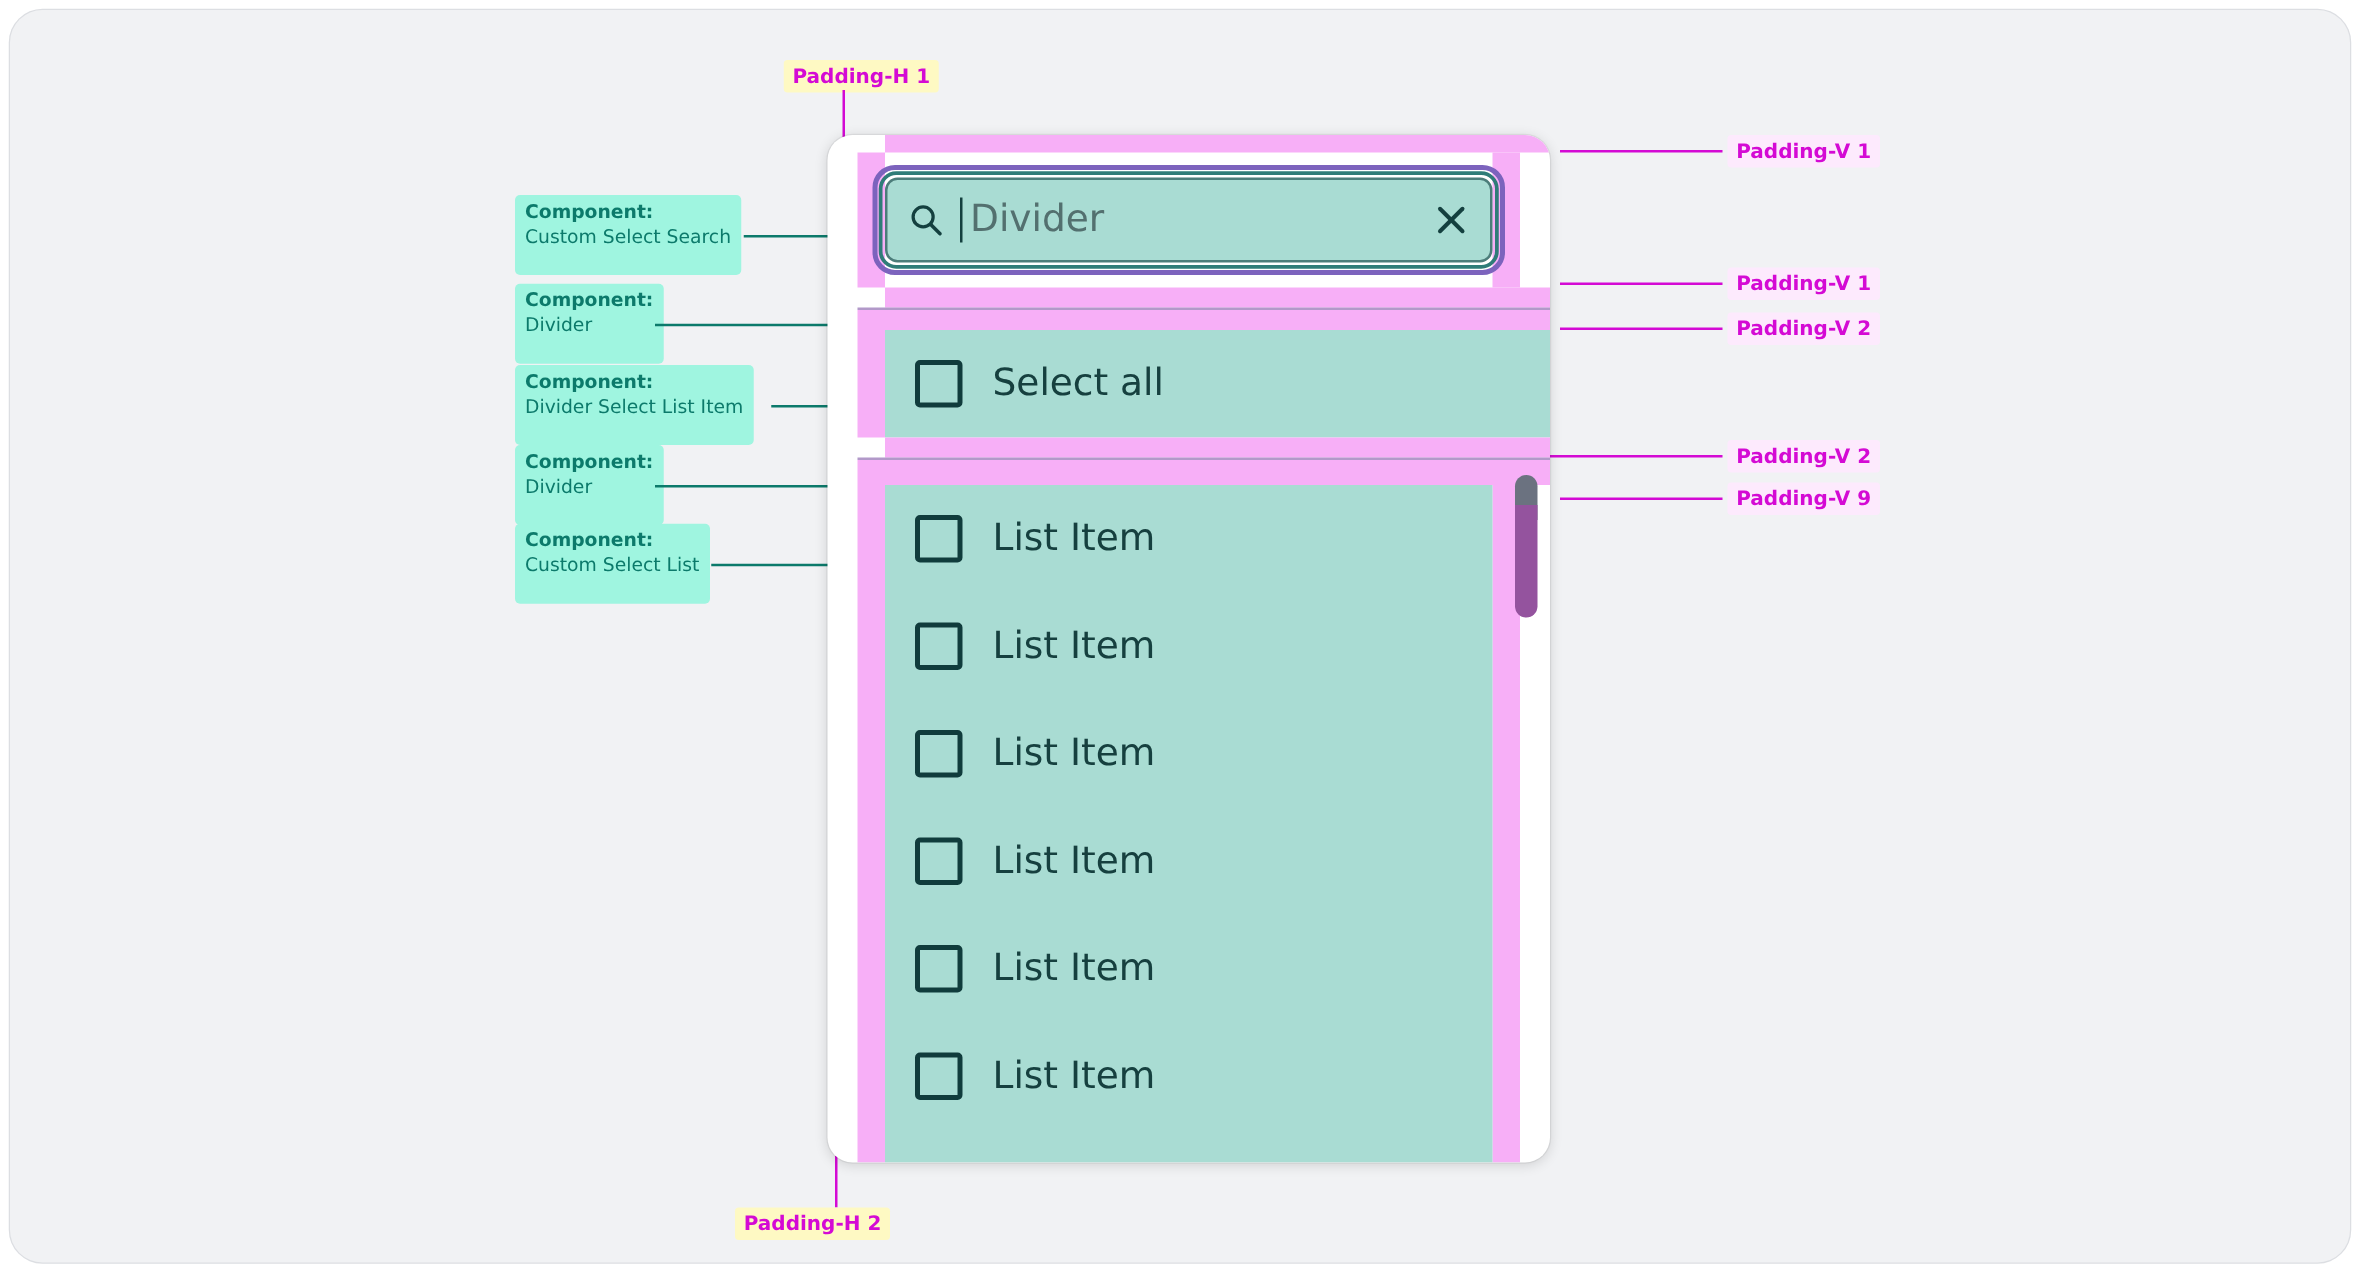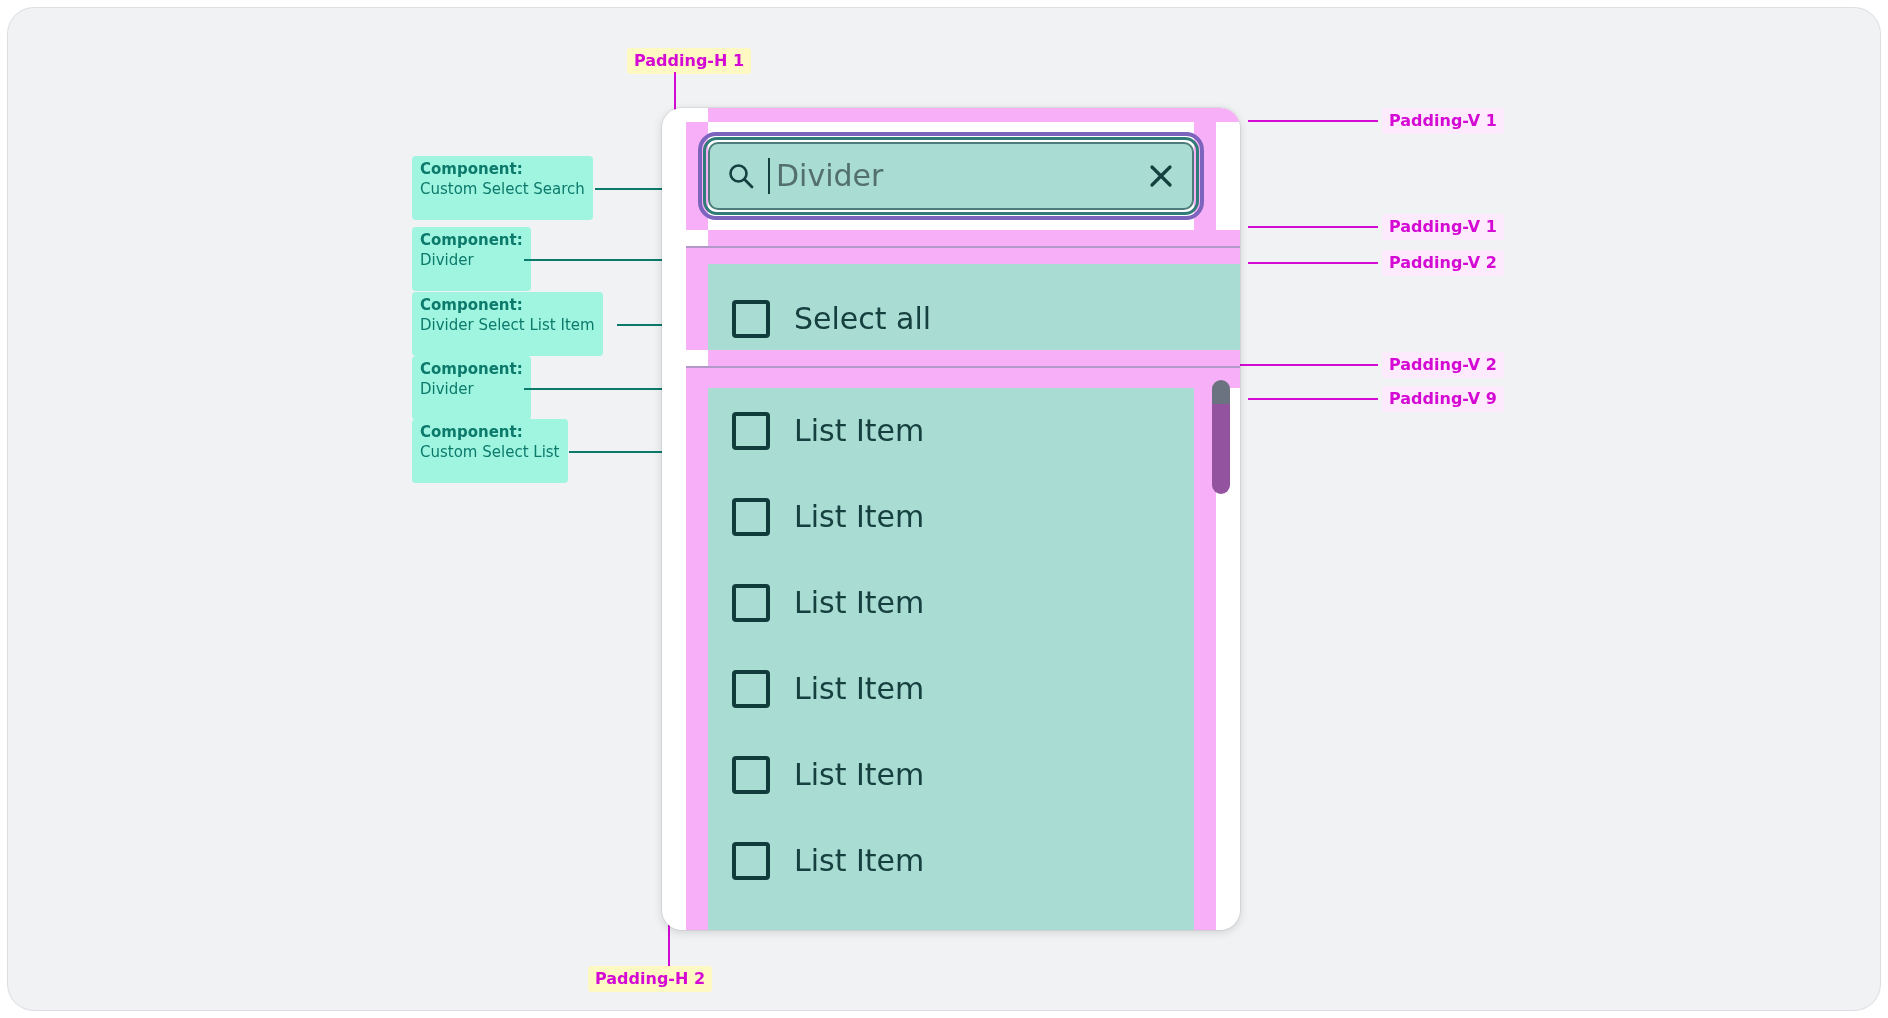--- a/index.html
+++ b/index.html
@@ -318,21 +318,21 @@
           </svg>
         </span>
       </div>
 
       <div class="divider-line" style="left:24px; top:138px; width:554px;"></div>
 
       <div class="pad-row" style="top:140px; height:16px; left:24px; width:554px;"></div>
 
       <div class="pad-col" style="left:24px; top:156px; height:86px;"></div>
       <div class="mint" style="left:46px; top:156px; width:532px; height:86px;"></div>
-      <div class="row" style="left:46px; top:168px; width:568px; height:86px;">
+      <div class="row" style="left:46px; top:156px; width:568px; height:86px;">
         <span class="checkbox"></span>
         <span class="row-label">Select all</span>
       </div>
 
       <div class="pad-row" style="top:242px; height:16px; left:46px; width:532px;"></div>
 
       <div class="divider-line" style="left:24px; top:258px; width:554px;"></div>
       <div class="pad-row" style="top:260px; height:20px; left:24px; width:554px;"></div>
 
       <div class="pad-col" style="left:24px; top:280px; height:542px;"></div>

